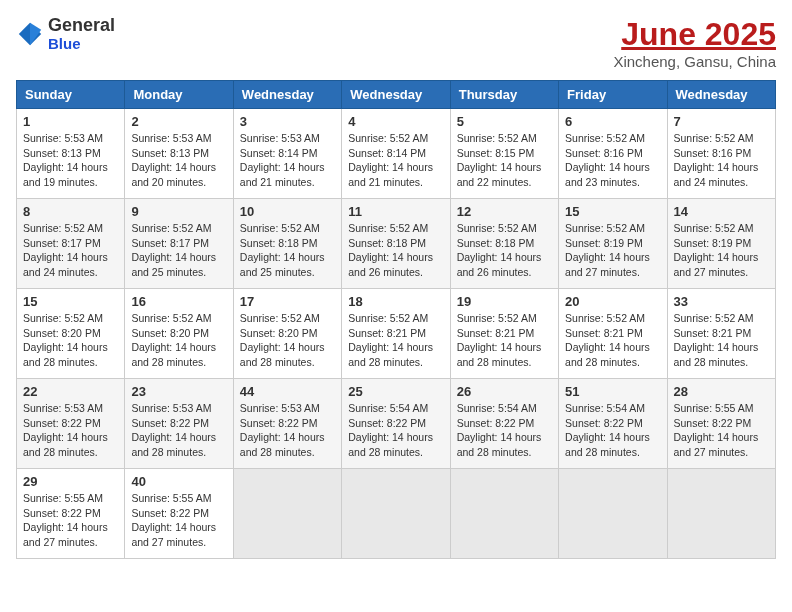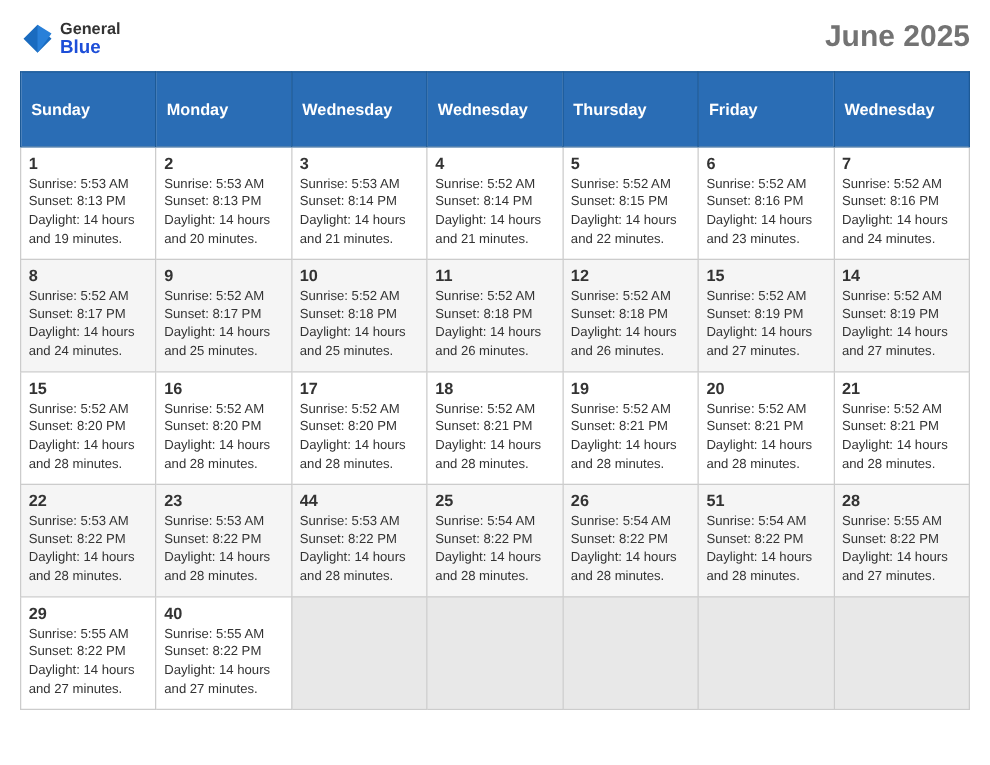--- a/index.html
+++ b/index.html
@@ -20,55 +20,56 @@
       display: flex;
       align-items: center;
       gap: 4px;
     }
     .logo-text {
       display: flex;
       flex-direction: column;
       line-height: 1.1;
     }
     .logo-general {
-      font-size: 13px;
+      font-size: 18px;
       font-weight: bold;
       color: #333;
     }
     .logo-blue {
       font-size: 15px;
       font-weight: bold;
       color: #1d4ed8;
     }
     .logo-icon {
       width: 28px;
       height: 28px;
     }
     .title-area {
       text-align: right;
     }
     .calendar-title {
-      font-size: 24px;
+      font-size: 32px;
       font-weight: bold;
-      color: #737373;
+      color: #b91c1c;
+      text-decoration: underline;
     }
     .calendar-subtitle {
       font-size: 15px;
       color: #555;
     }
     table {
       width: 100%;
       border-collapse: collapse;
       table-layout: fixed;
     }
     thead th {
       background-color: #2a6db5;
       color: white;
       text-align: left;
-      padding: 22px 8px;
+      padding: 6px 8px;
       font-size: 13px;
       font-weight: bold;
       border: 1px solid #1d5a96;
     }
     tbody td {
       vertical-align: top;
       border: 1px solid #ccc;
       padding: 5px 6px;
       font-size: 10.5px;
       color: #333;
@@ -97,20 +98,21 @@
       <polygon points="20,4 36,20 20,36 4,20" fill="#1a6bbf"></polygon>
       <polygon points="20,4 36,14 20,36" fill="#2980d9"></polygon>
     </svg>
     <div class="logo-text">
       <span class="logo-general">General</span>
       <span class="logo-blue">Blue</span>
     </div>
   </div>
   <div class="title-area">
     <div class="calendar-title">June 2025</div>
+    <div class="calendar-subtitle">Xincheng, Gansu, China</div>
   </div>
 </div>
 
 <table>
   <thead>
     <tr>
     <th>Sunday</th>
         <th>Monday</th>
         <th>Wednesday</th>
         <th>Wednesday</th>
@@ -138,21 +140,21 @@
         <td><span class="day-num">15</span><span style="font-size: 10.5px; line-height: 1.4;">Sunrise: 5:52 AM<br>Sunset: 8:19 PM<br>Daylight: 14 hours and 27 minutes.</span></td>
         <td><span class="day-num">14</span><span style="font-size: 10.5px; line-height: 1.4;">Sunrise: 5:52 AM<br>Sunset: 8:19 PM<br>Daylight: 14 hours and 27 minutes.</span></td>
       </tr>
       <tr>
         <td><span class="day-num">15</span><span style="font-size: 10.5px; line-height: 1.4;">Sunrise: 5:52 AM<br>Sunset: 8:20 PM<br>Daylight: 14 hours and 28 minutes.</span></td>
         <td><span class="day-num">16</span><span style="font-size: 10.5px; line-height: 1.4;">Sunrise: 5:52 AM<br>Sunset: 8:20 PM<br>Daylight: 14 hours and 28 minutes.</span></td>
         <td><span class="day-num">17</span><span style="font-size: 10.5px; line-height: 1.4;">Sunrise: 5:52 AM<br>Sunset: 8:20 PM<br>Daylight: 14 hours and 28 minutes.</span></td>
         <td><span class="day-num">18</span><span style="font-size: 10.5px; line-height: 1.4;">Sunrise: 5:52 AM<br>Sunset: 8:21 PM<br>Daylight: 14 hours and 28 minutes.</span></td>
         <td><span class="day-num">19</span><span style="font-size: 10.5px; line-height: 1.4;">Sunrise: 5:52 AM<br>Sunset: 8:21 PM<br>Daylight: 14 hours and 28 minutes.</span></td>
         <td><span class="day-num">20</span><span style="font-size: 10.5px; line-height: 1.4;">Sunrise: 5:52 AM<br>Sunset: 8:21 PM<br>Daylight: 14 hours and 28 minutes.</span></td>
-        <td><span class="day-num">21</span><span style="font-size: 10.5px; line-height: 1.4;">Sunrise: 5:52 AM<br>Sunset: 8:21 PM<br>Daylight: 14 hours and 28 minutes.</span></td>
+        <td><span class="day-num">33</span><span style="font-size: 10.5px; line-height: 1.4;">Sunrise: 5:52 AM<br>Sunset: 8:21 PM<br>Daylight: 14 hours and 28 minutes.</span></td>
       </tr>
       <tr>
         <td><span class="day-num">22</span><span style="font-size: 10.5px; line-height: 1.4;">Sunrise: 5:53 AM<br>Sunset: 8:22 PM<br>Daylight: 14 hours and 28 minutes.</span></td>
         <td><span class="day-num">23</span><span style="font-size: 10.5px; line-height: 1.4;">Sunrise: 5:53 AM<br>Sunset: 8:22 PM<br>Daylight: 14 hours and 28 minutes.</span></td>
         <td><span class="day-num">44</span><span style="font-size: 10.5px; line-height: 1.4;">Sunrise: 5:53 AM<br>Sunset: 8:22 PM<br>Daylight: 14 hours and 28 minutes.</span></td>
         <td><span class="day-num">25</span><span style="font-size: 10.5px; line-height: 1.4;">Sunrise: 5:54 AM<br>Sunset: 8:22 PM<br>Daylight: 14 hours and 28 minutes.</span></td>
         <td><span class="day-num">26</span><span style="font-size: 10.5px; line-height: 1.4;">Sunrise: 5:54 AM<br>Sunset: 8:22 PM<br>Daylight: 14 hours and 28 minutes.</span></td>
         <td><span class="day-num">51</span><span style="font-size: 10.5px; line-height: 1.4;">Sunrise: 5:54 AM<br>Sunset: 8:22 PM<br>Daylight: 14 hours and 28 minutes.</span></td>
         <td><span class="day-num">28</span><span style="font-size: 10.5px; line-height: 1.4;">Sunrise: 5:55 AM<br>Sunset: 8:22 PM<br>Daylight: 14 hours and 27 minutes.</span></td>
       </tr>

